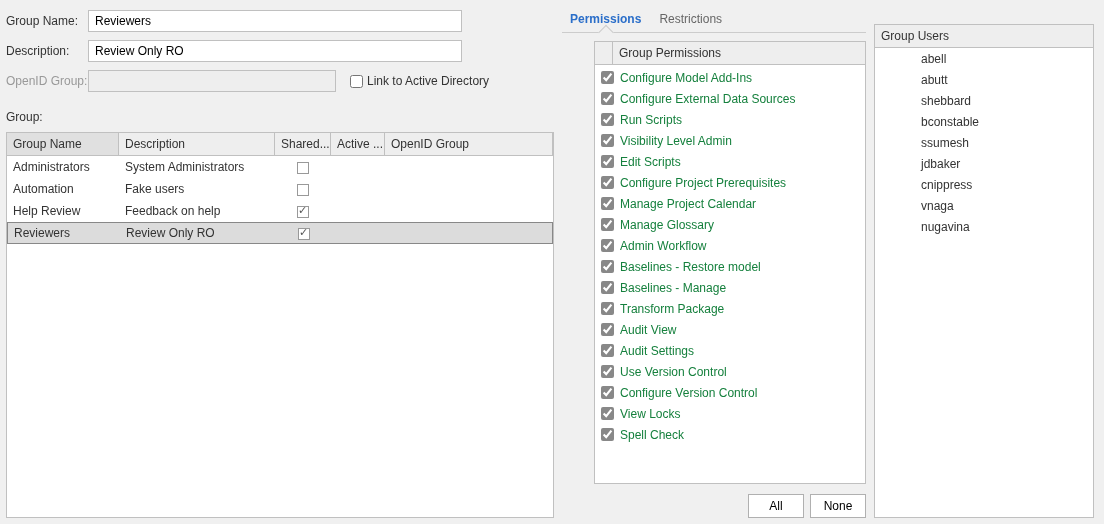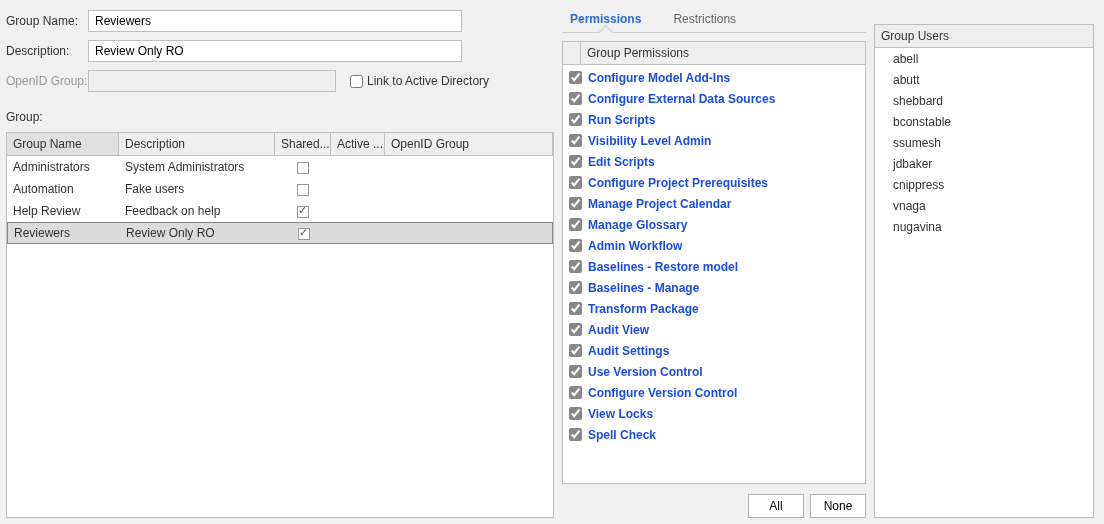--- a/index.html
+++ b/index.html
@@ -123,21 +123,21 @@
     border: 1px solid #b0b0b0;
     height: 24px;
     min-width: 56px;
     padding: 0 10px;
     cursor: pointer;
   }
   button:disabled { color: #999; cursor: default; }
   
   .tabs {
     display: flex;
-    gap: 28px;
+    gap: 14px;
     border-bottom: 1px solid #ccc;
     padding: 4px 6px 0 6px;
     position: relative;
   }
   .tab {
     padding: 2px 2px 6px 2px;
     color: #666;
     cursor: pointer;
     position: relative;
   }
@@ -157,20 +157,21 @@
     transform: translateX(-50%) rotate(45deg);
   }
   .perm-panel {
     border: 1px solid #c0c0c0;
     background: #fff;
     margin-top: 8px;
     flex: 1;
     display: flex;
     flex-direction: column;
     min-height: 0;
+    margin-left: 32px;
   }
   .perm-head {
     display:flex;
     background: #eee;
     border-bottom: 1px solid #c0c0c0;
   }
   .perm-head .chkcol { width:18px; border-right:1px solid #c0c0c0;}
   .perm-head .titlecol {
     flex:1; padding:4px 6px; font-size:12px;
   }
@@ -179,39 +180,40 @@
     overflow-y: scroll;
     padding: 2px 0;
   }
   .perm-item {
     display:flex;
     align-items:center;
     padding: 2px 4px;
     height: 21px;
   }
   .perm-item input { margin: 0 6px 0 2px; accent-color:#888;}
-  .perm-item span { font-size:12px; color:#1d4ed8;font-weight:bold;}
+  .perm-item span { font-size:12px; color:#15803d;}
   .right .users-panel {
     border: 1px solid #c0c0c0;
     background: #fff;
     flex: 1;
     display:flex; flex-direction:column;
     margin-top: 18px;
   }
   .users-head {
     background:#eee;
     border-bottom:1px solid #c0c0c0;
     padding:4px 6px;
   }
   .users-body {
     flex:1; overflow:auto; padding:2px 0;
   }
   .user-row {
     padding:2px 18px;
     height:21px;
+    margin-left:28px;
   }
   .chkbox {
     display:inline-block;width:12px;height:12px;border:1px solid #999;background:#fff;vertical-align:middle;position:relative;
   }
   .chkbox.checked::after{
     content:"✓";position:absolute;top:-3px;left:0;font-size:11px;color:#555;
   }
 </style>
 </head>
 <body>

